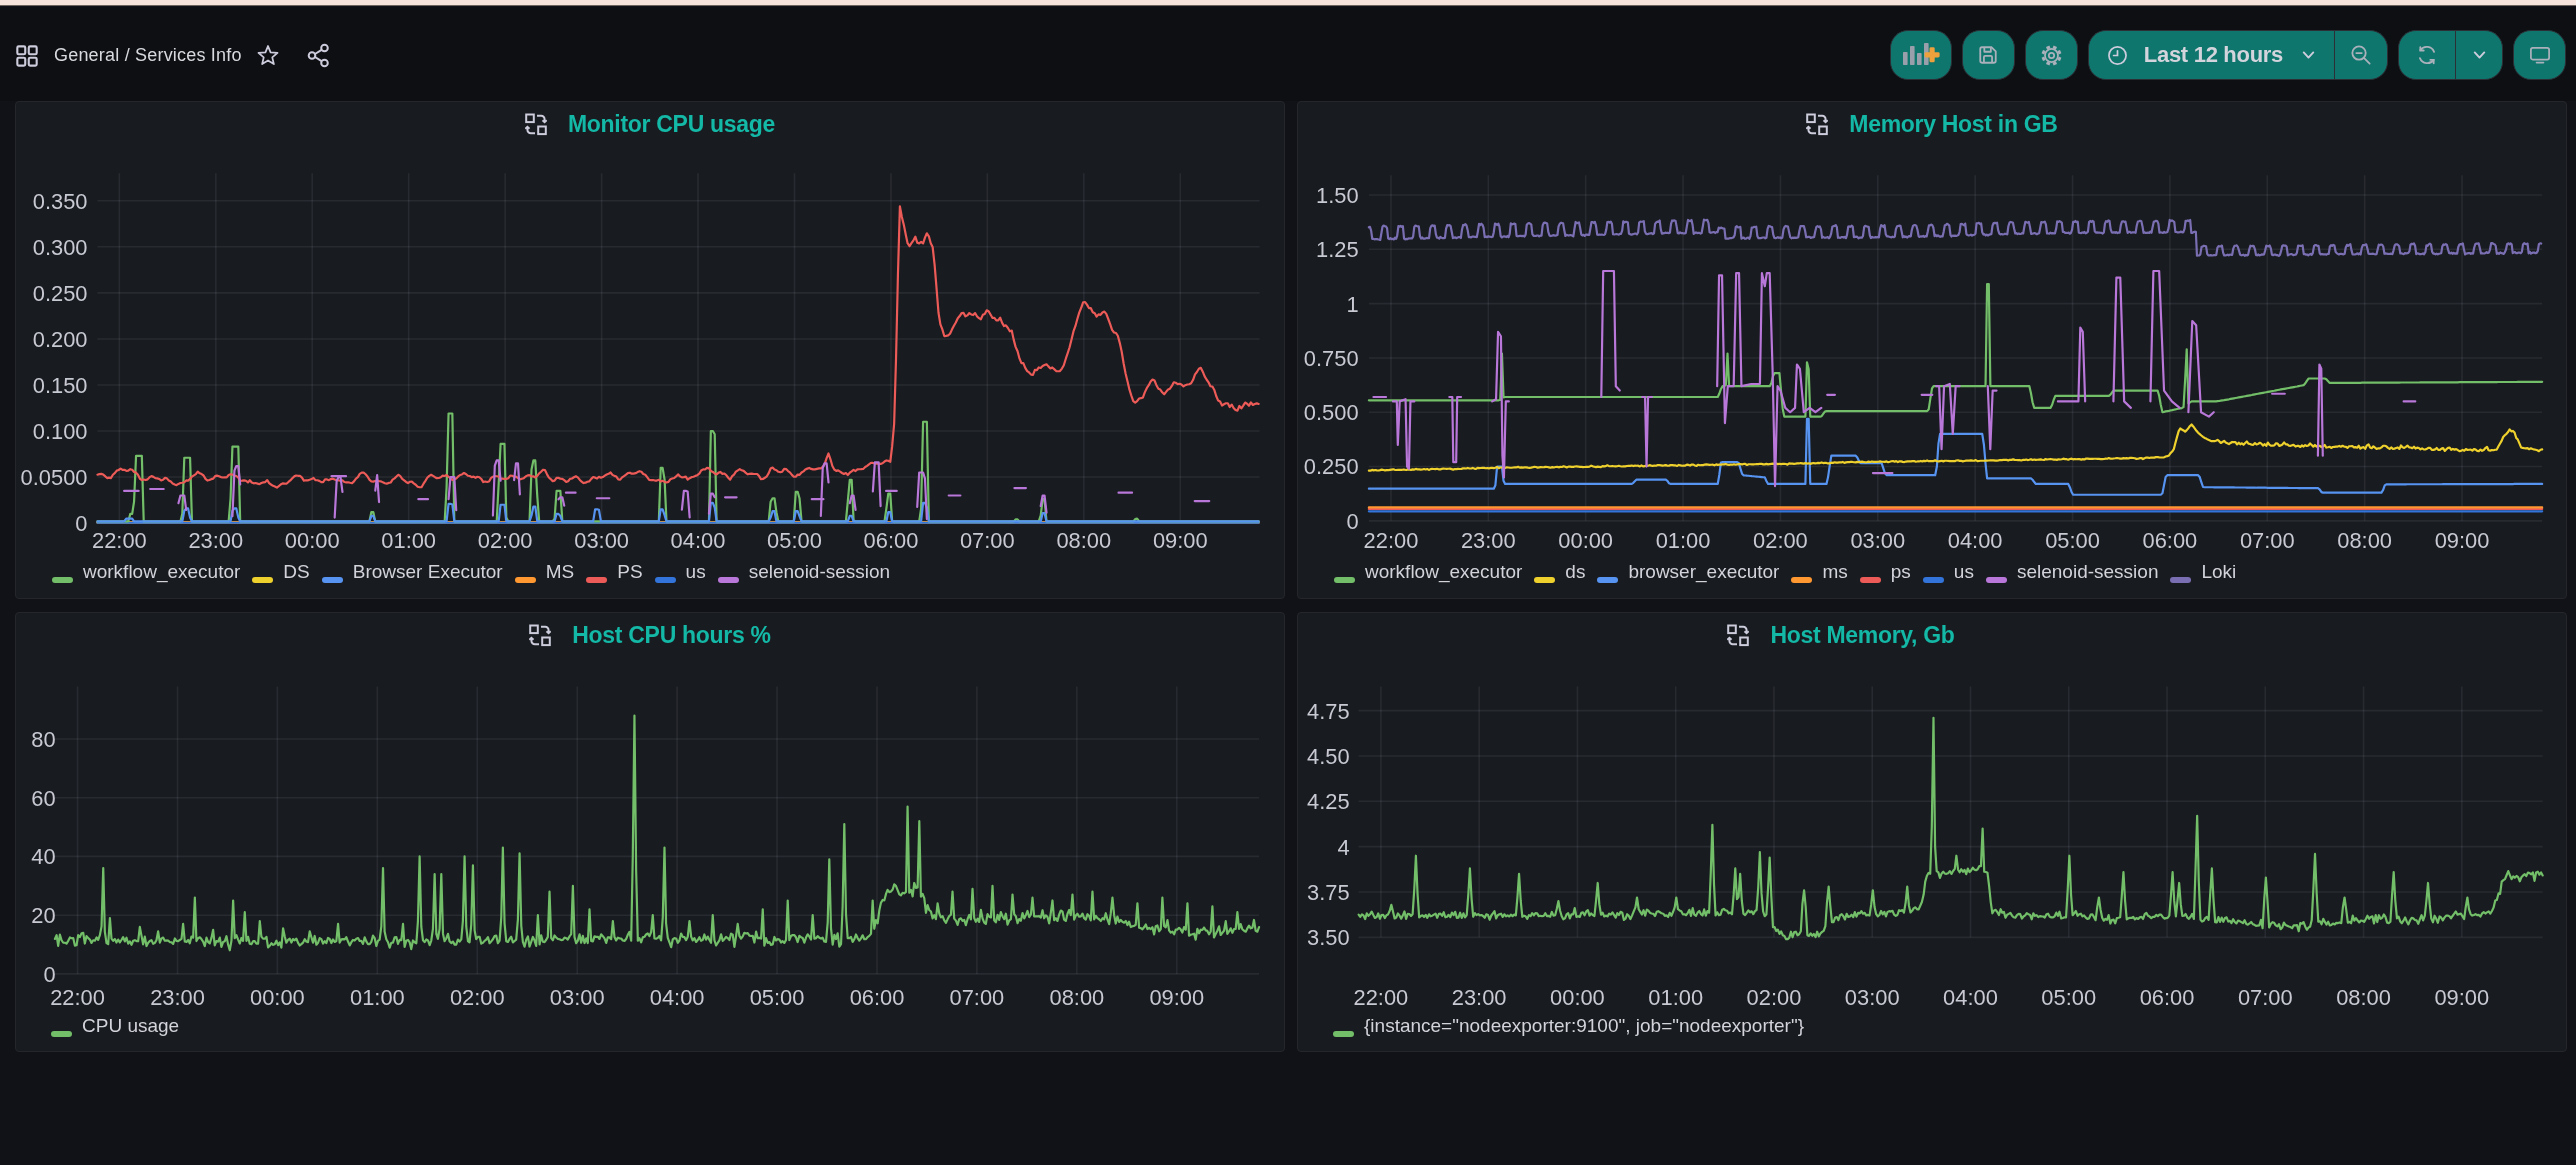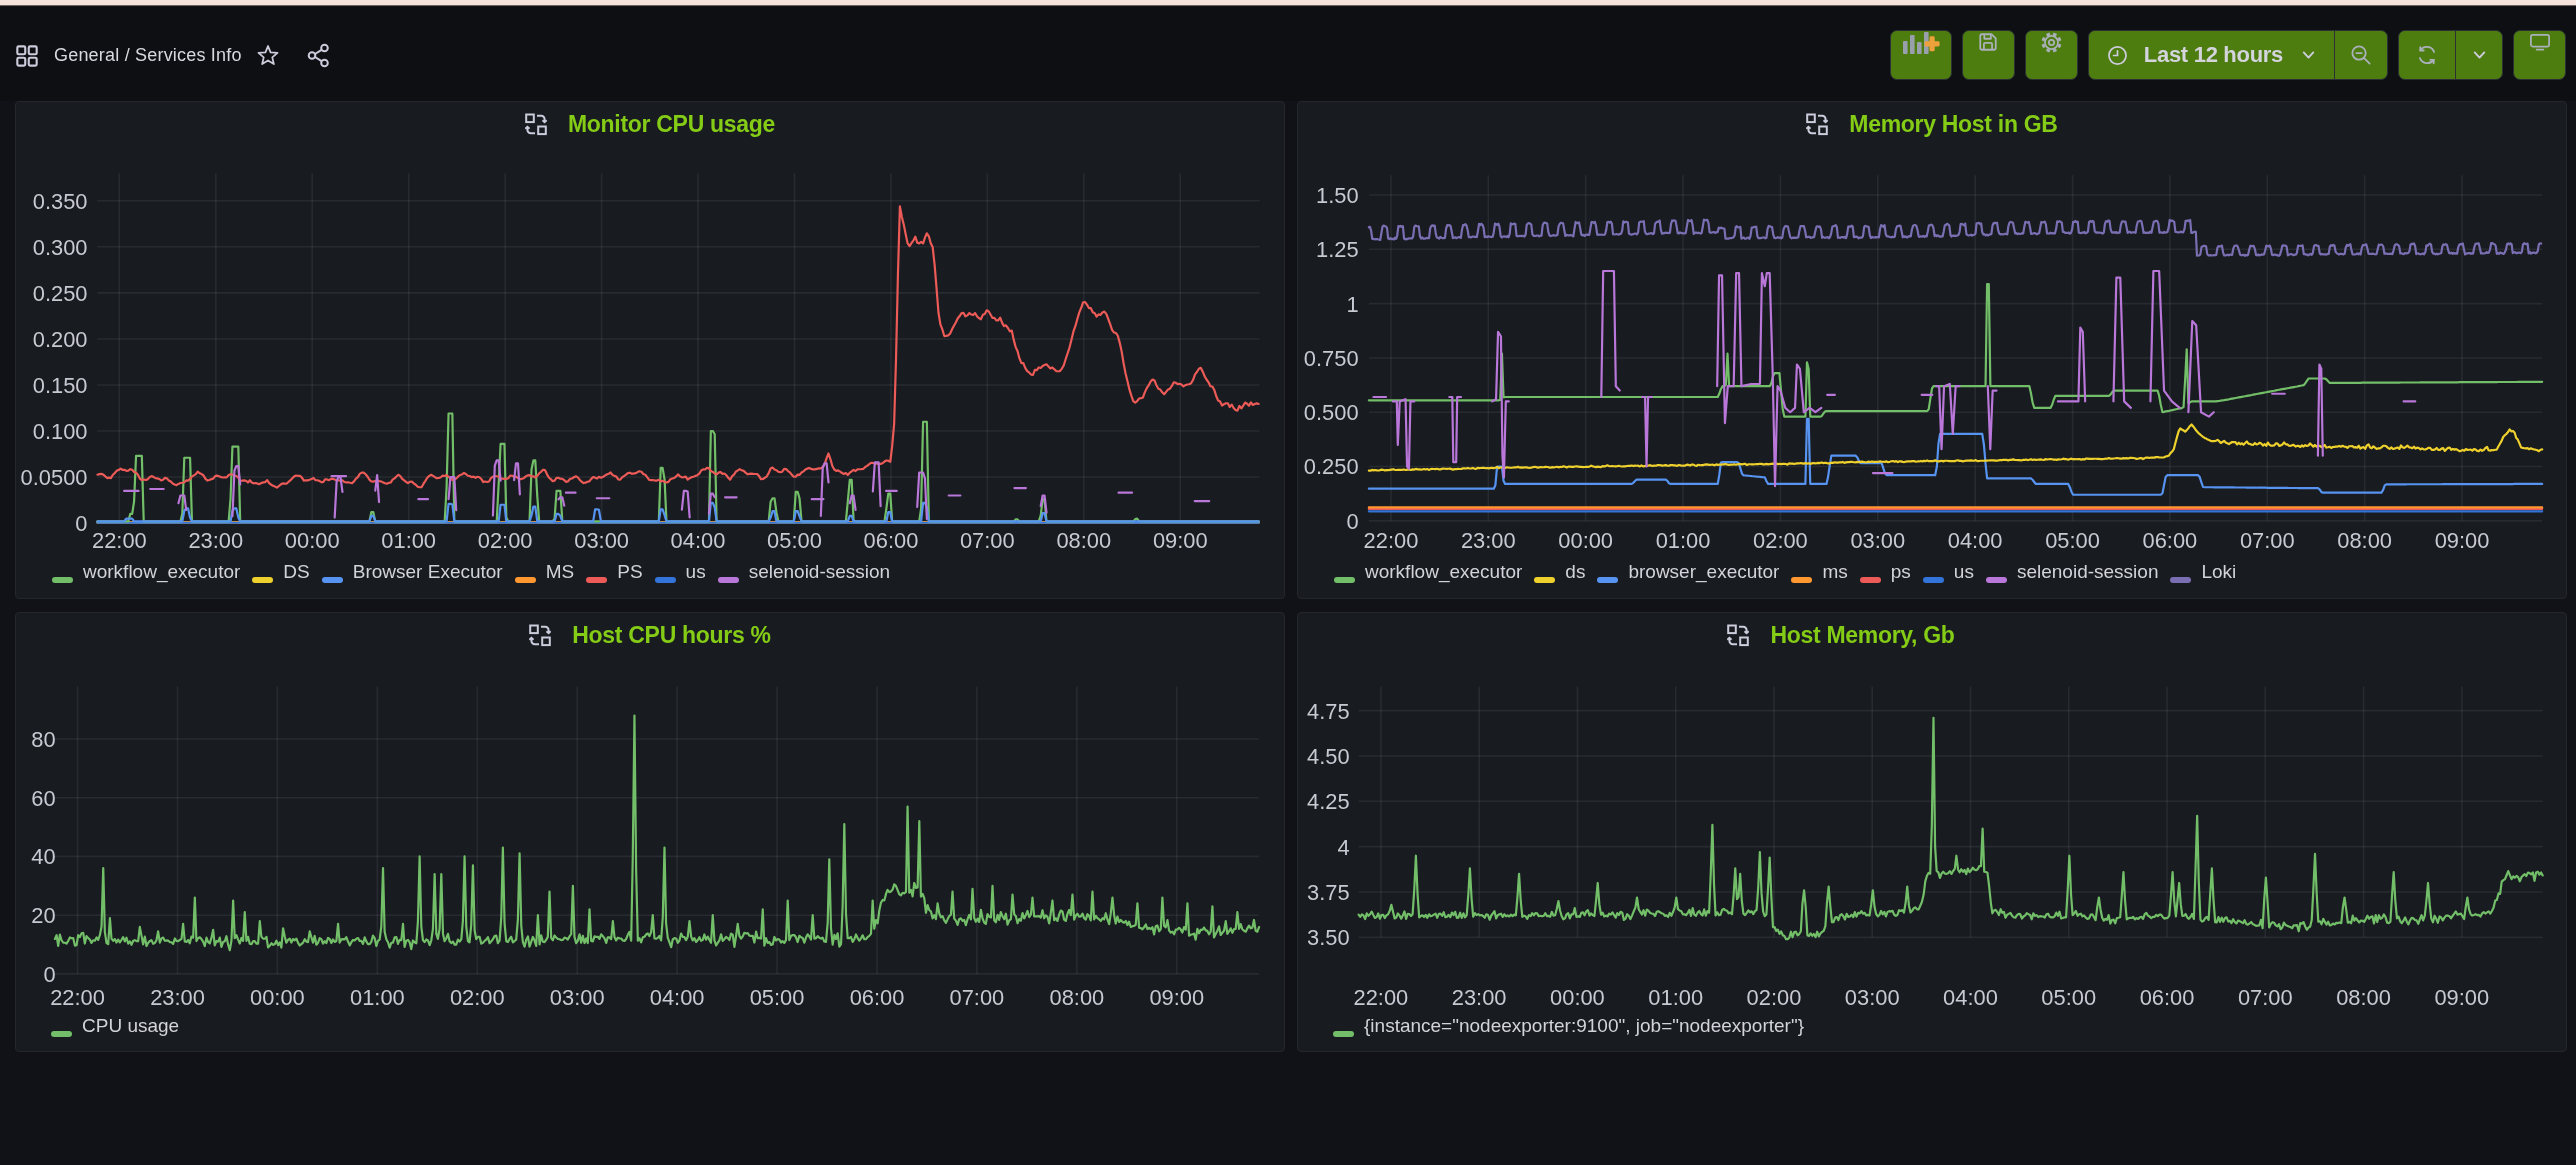--- a/index.html
+++ b/index.html
@@ -2,31 +2,31 @@
 <html><head><meta charset="utf-8"><title>General / Services Info - Dashboards - Grafana</title>
 <style>
 *{margin:0;padding:0;box-sizing:border-box}
 html,body{width:2576px;height:1166px;background:#111217;font-family:"Liberation Sans",sans-serif;overflow:hidden}
 .topstrip{position:absolute;left:0;top:0;width:100%;height:6px;background:#f6e4dc;border-bottom:1px solid #6b635c}
 .hdr{position:absolute;left:0;top:7px;width:100%;height:94px;background:#0e0f13}
 .hleft{position:absolute;left:16px;top:36px;display:flex;align-items:center}
 .htitle{color:#d8d9df;font-size:18px;margin-left:16px;letter-spacing:0.2px}
 .hic{display:flex;align-items:center}
 .hright{position:absolute;right:10px;top:23px;display:flex;align-items:center;gap:10px}
-.btn{background:#4d7c0f;border:1px solid #2c2f36;border-radius:7px;height:50px;display:flex;justify-content:center;color:#ccccdc}
+.btn{background:#0f766e;border:1px solid #2c2f36;border-radius:18px;height:50px;display:flex;align-items:center;justify-content:center;color:#ccccdc}
 .sq{width:62px}
 .sq2{width:53px}
 .grp{padding:0}
 .tp{display:flex;align-items:center;padding:0 19px 0 18px}
 .tptext{font-size:22px;font-weight:700;color:#d3d4dc;margin-left:16px;white-space:nowrap;letter-spacing:-0.3px}
 .vdiv{width:1px;height:48px;background:#2c2f36}
 .zo,.sy,.sy2{display:flex;align-items:center;justify-content:center}
 .zo{width:52px}.sy{width:56px}.sy2{width:46px}
 .panel{position:absolute;background:#181b1f;border:1px solid #24262c;border-radius:4px}
-.ptitle{position:absolute;display:flex;align-items:center;justify-content:center;gap:21px;color:#84cc16;font-size:23px;font-weight:700;letter-spacing:-0.3px}
+.ptitle{position:absolute;display:flex;align-items:center;justify-content:center;gap:21px;color:#14b8a6;font-size:23px;font-weight:700;letter-spacing:-0.3px}
 .plots{position:absolute;left:0;top:0}
 .axl{fill:#c8c9d3;font-size:22px;font-family:"Liberation Sans",sans-serif}
 .legend{position:absolute;display:flex;align-items:center;height:28px;color:#d2d3db;font-size:19px;white-space:nowrap}
 .li{display:flex;align-items:flex-end;margin-right:12px}
 .sw{width:21px;height:6px;border-radius:3px;display:inline-block;margin-right:10px}
 </style></head>
 <body>
 <div class="panel" style="left:15px;top:101px;width:1270px;height:498px"></div>
 <div class="panel" style="left:1297px;top:101px;width:1270px;height:498px"></div>
 <div class="panel" style="left:15px;top:612px;width:1270px;height:440px"></div>

